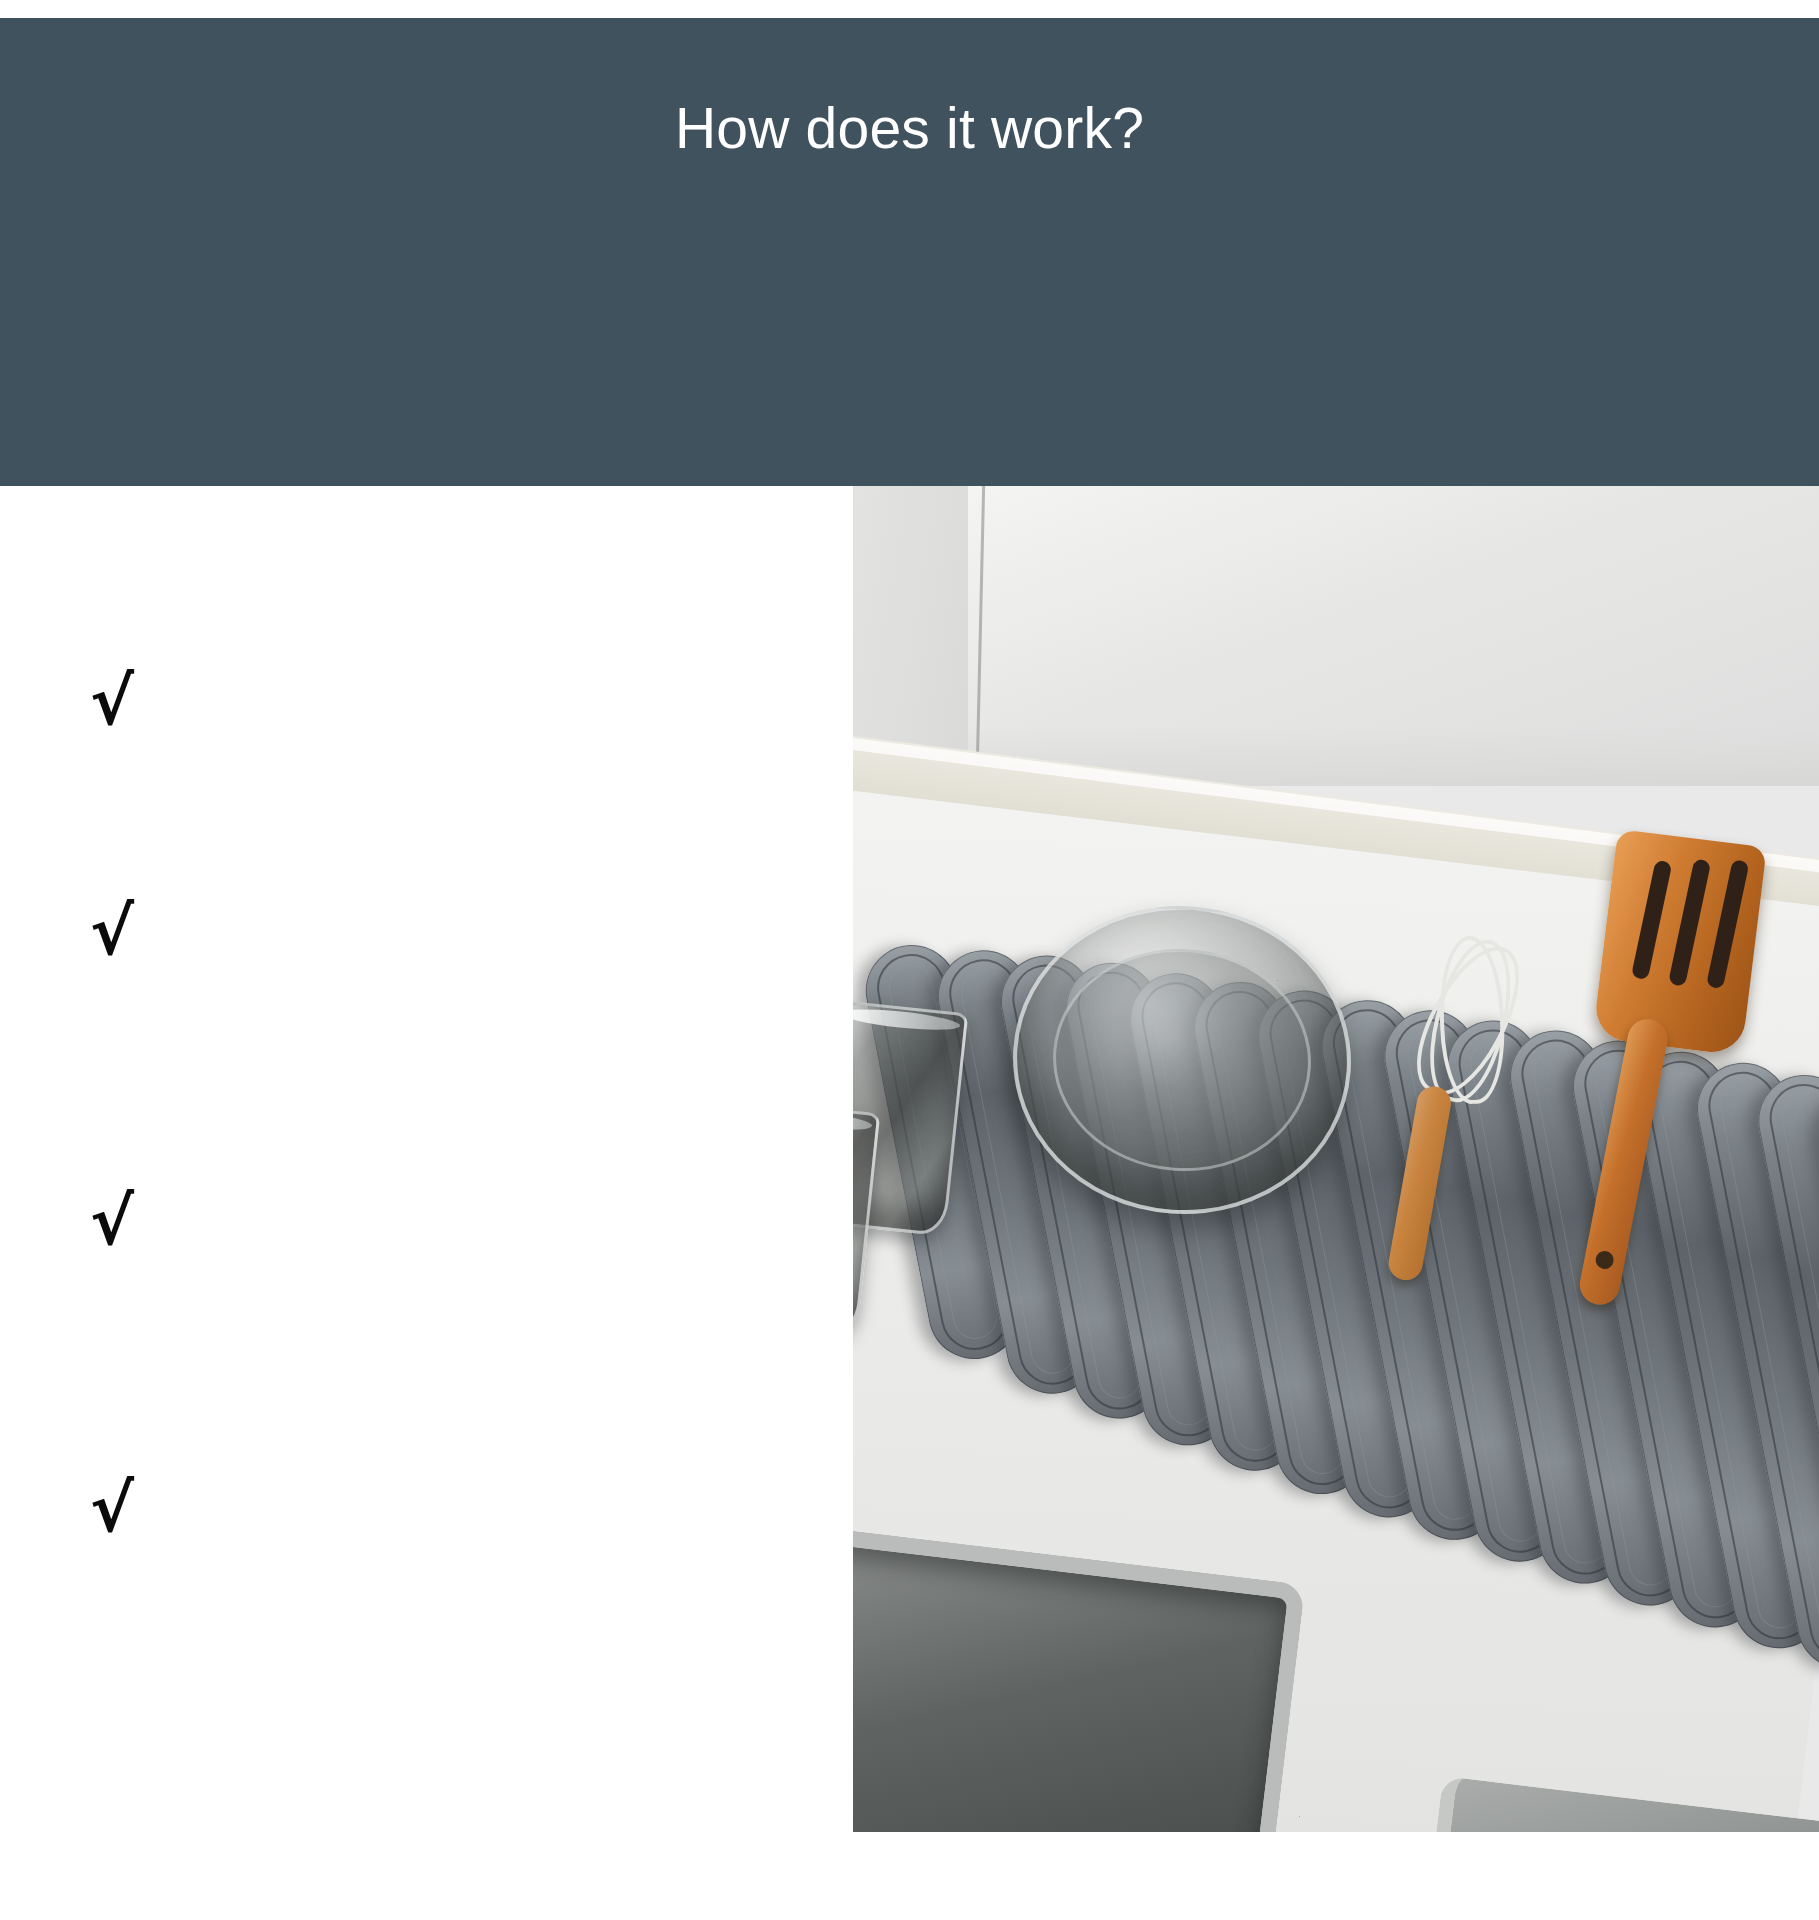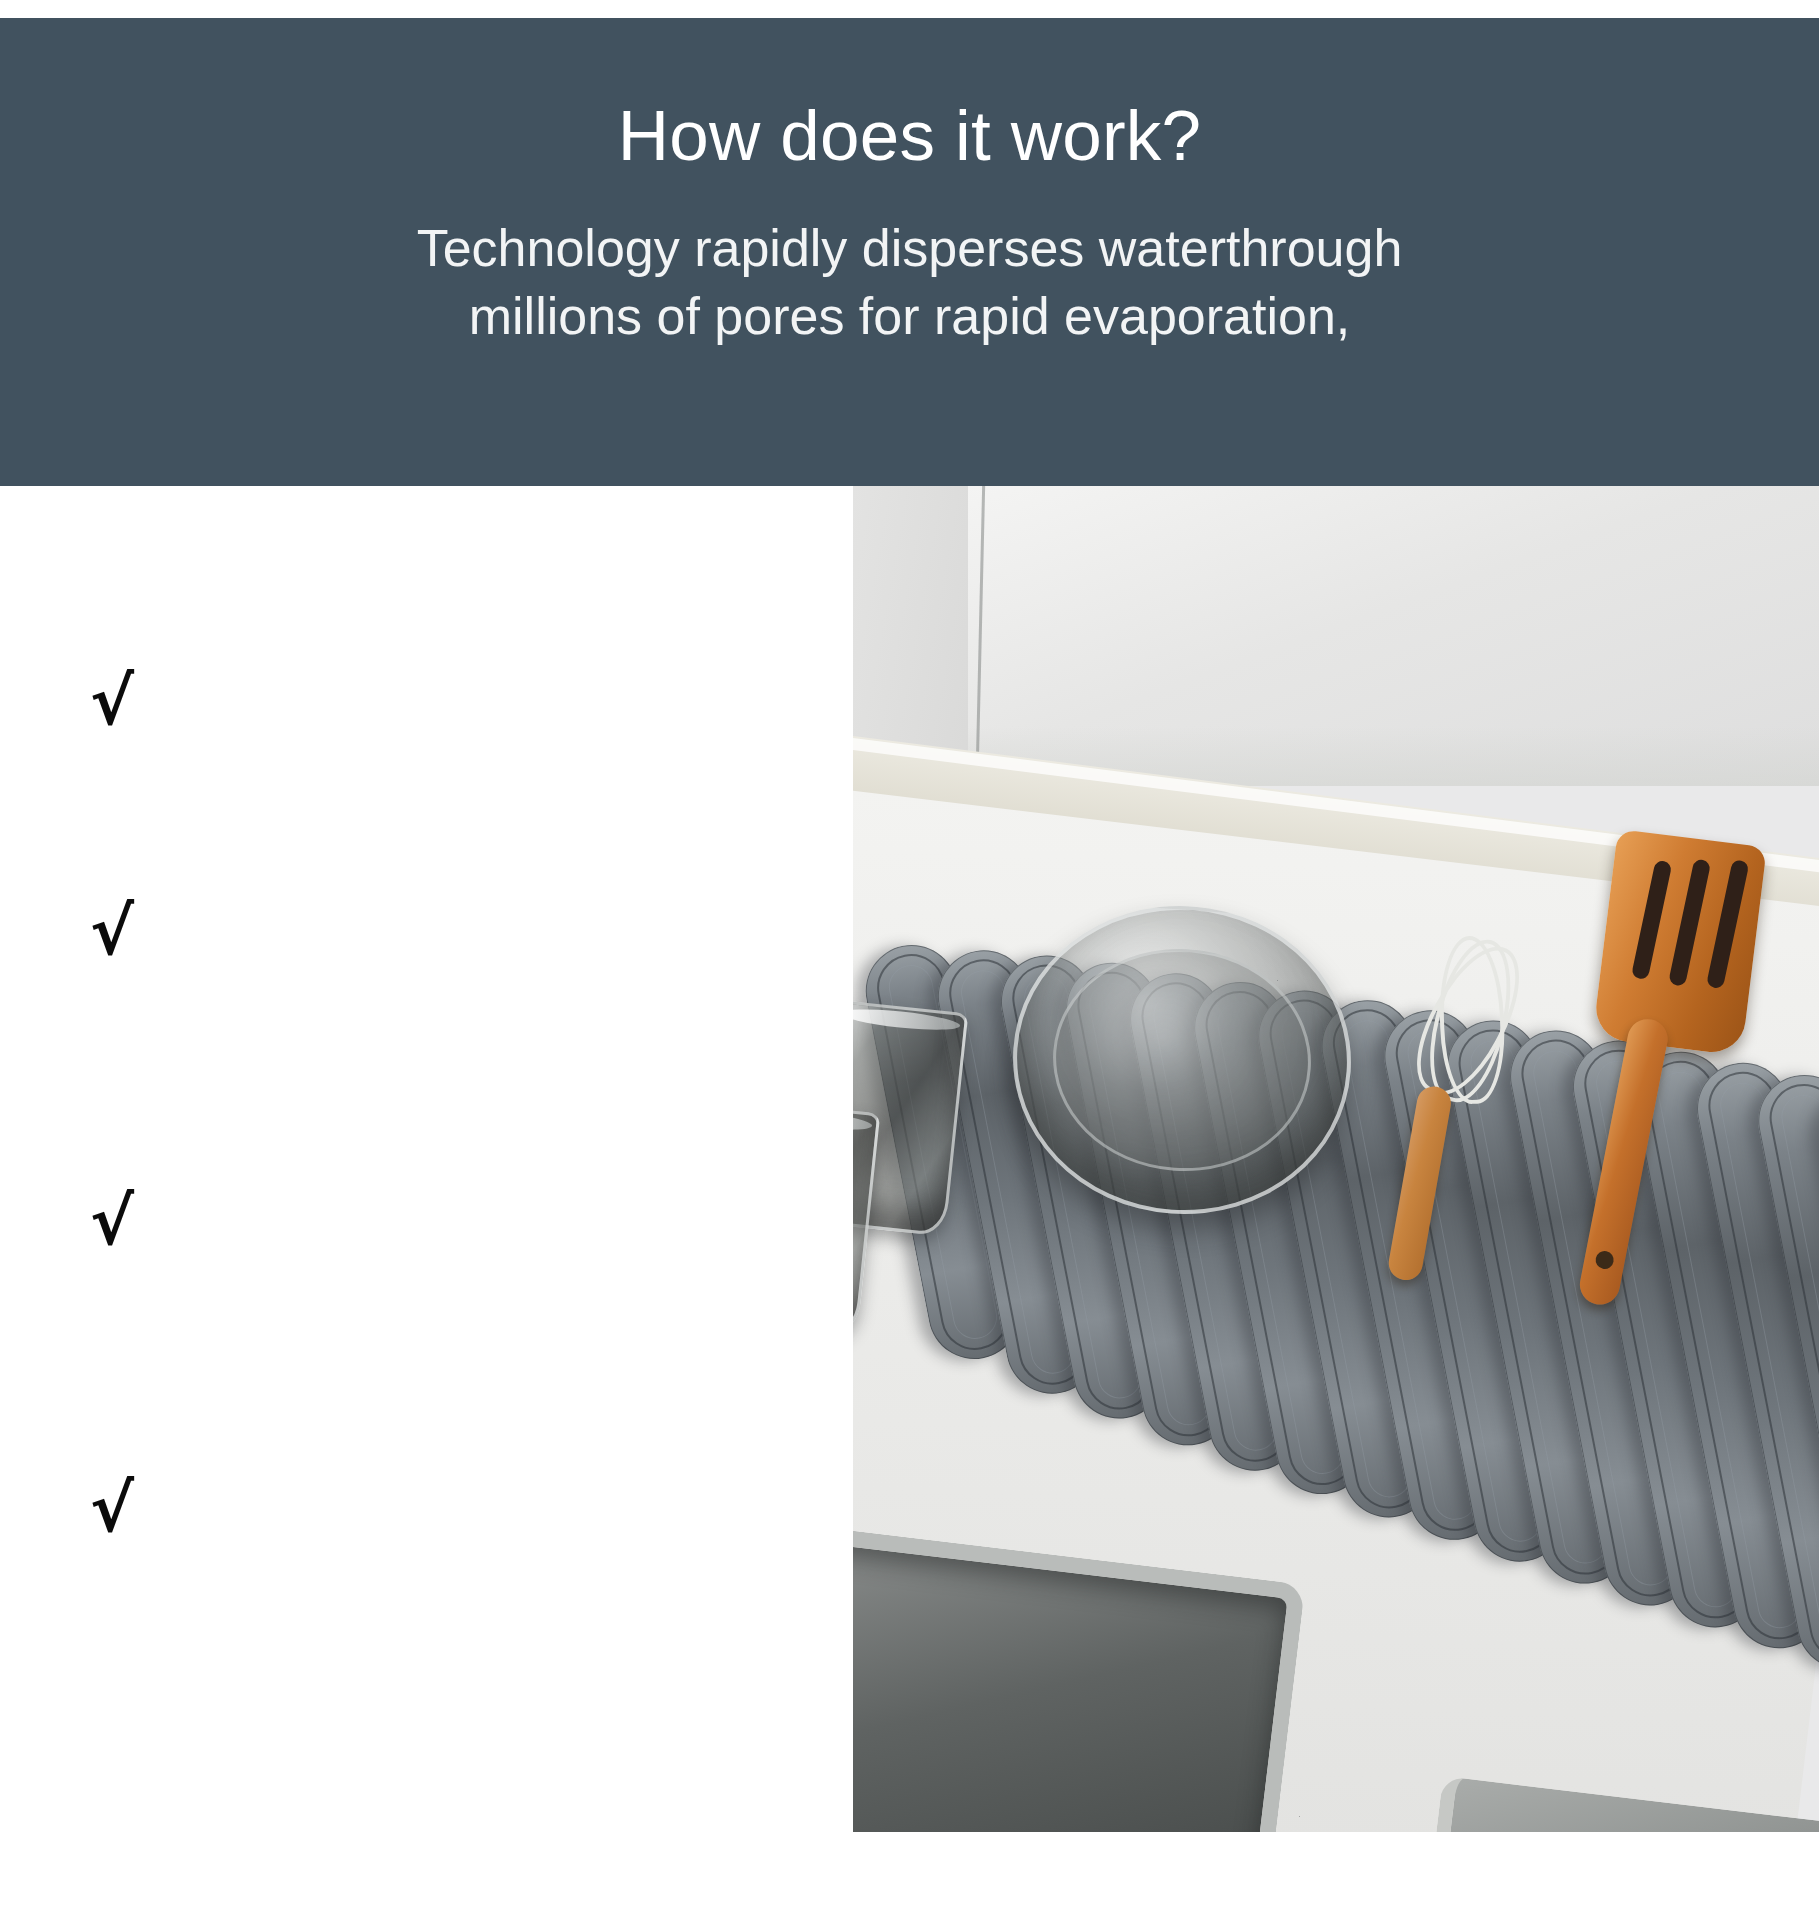--- a/index.html
+++ b/index.html
@@ -32,21 +32,21 @@
     background: #41525f;
     box-sizing: border-box;
     display: flex;
     flex-direction: column;
     align-items: center;
     justify-content: flex-start;
     padding-top: 82px;
   }
   .header-title {
     color: #ffffff;
-    font-size: 71px;
+    font-size: 57px;
     line-height: 1.0;
     font-weight: 400;
     letter-spacing: 0.2px;
     text-align: right;
     font-family: "Liberation Sans", sans-serif;
   }
   .header-subtitle {
     color: #f2f4f5;
     font-size: 52px;
     line-height: 1.30;
@@ -306,24 +306,20 @@
     background: #ffffff;
   }
 </style>
 </head>
 <body>
 
 <div class="top-sliver"></div>
 
 <div class="header">
   <div class="header-title">How does it work?</div>
-  <div class="header-subtitle">
-    <span class="sub-line">Technology rapidly disperses waterthrough</span>
-    <span class="sub-line">millions of pores for rapid evaporation,</span>
-  </div>
 </div>
 
 <div class="body-area">
 
   <div class="features">
 
     <div class="feature-item f0">
       <span class="check-icon">√</span>
     </div>
 

